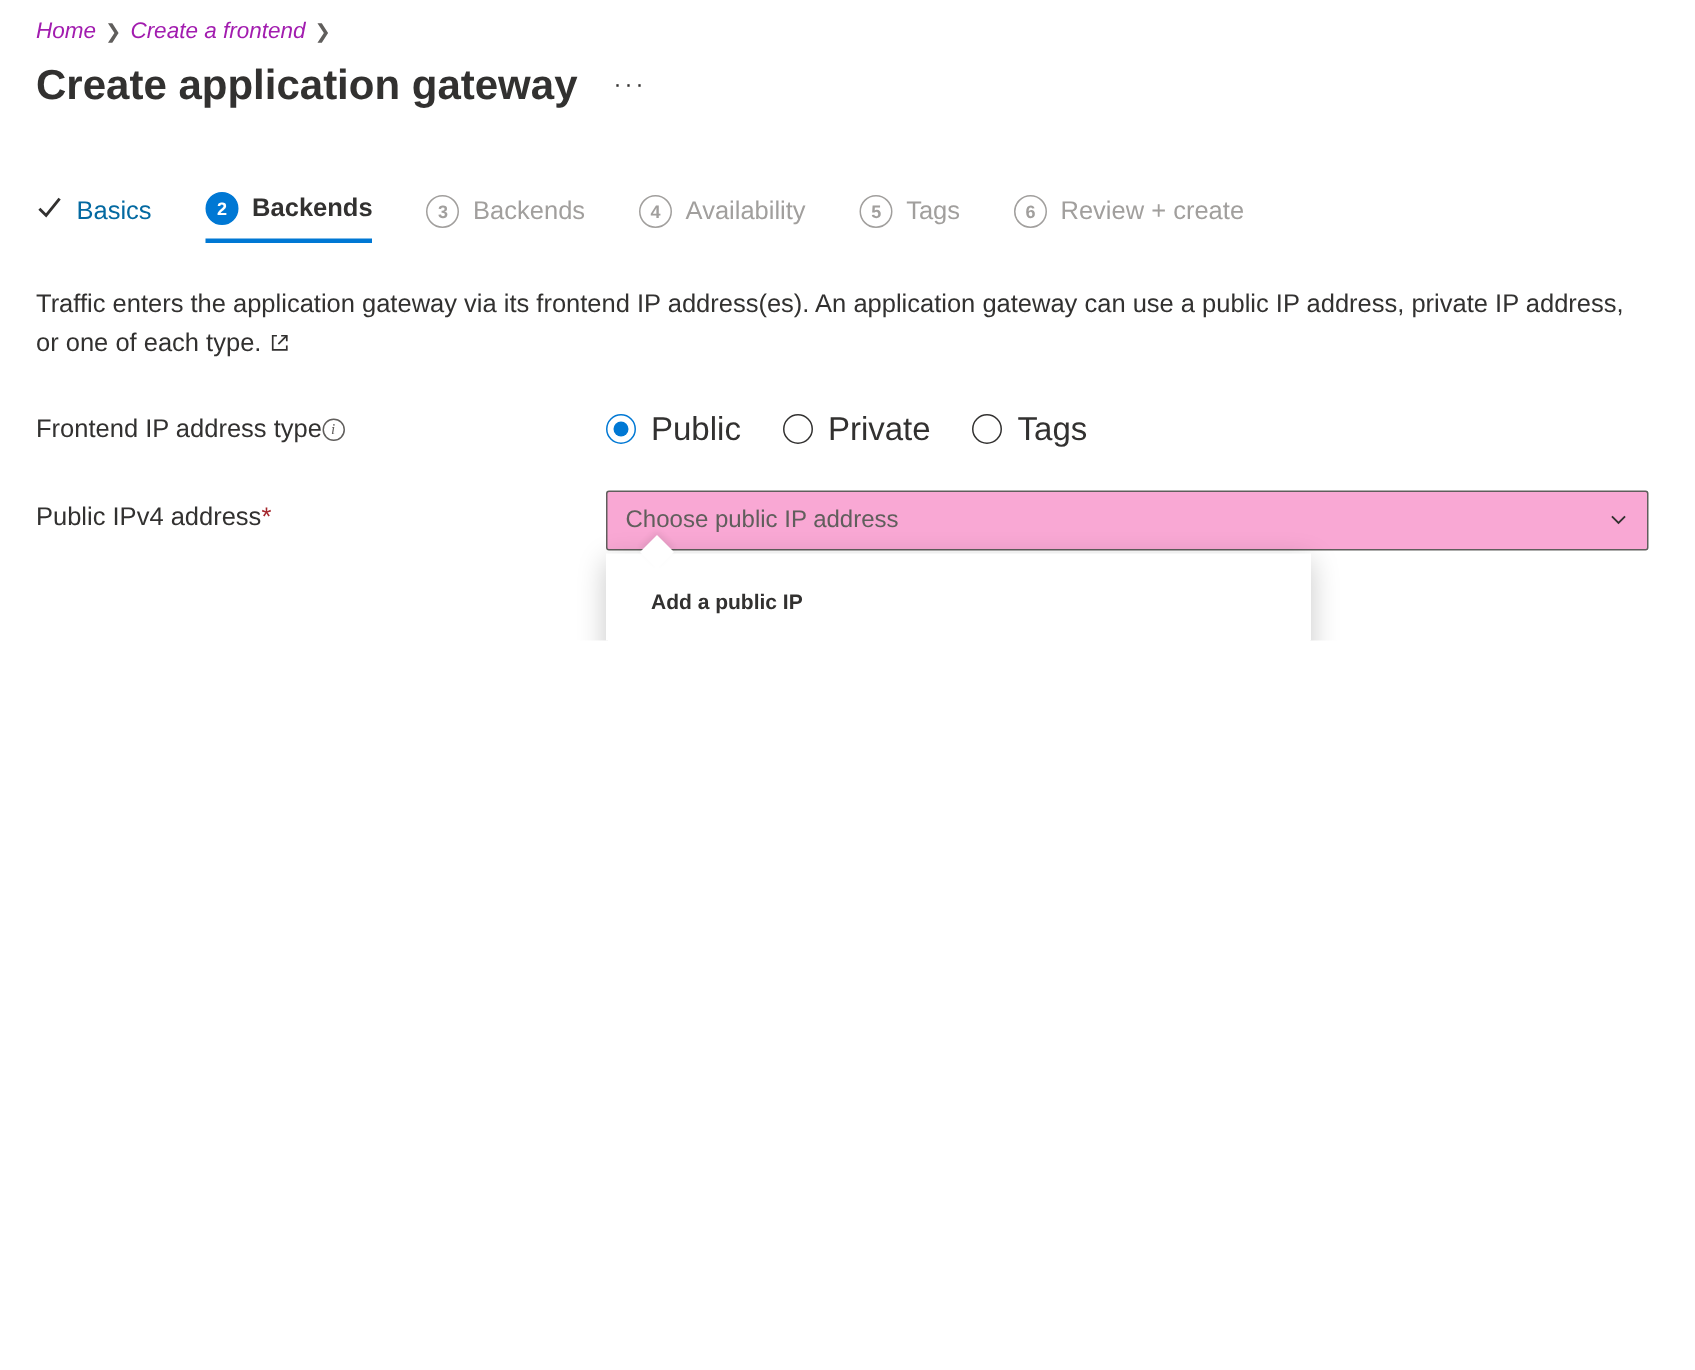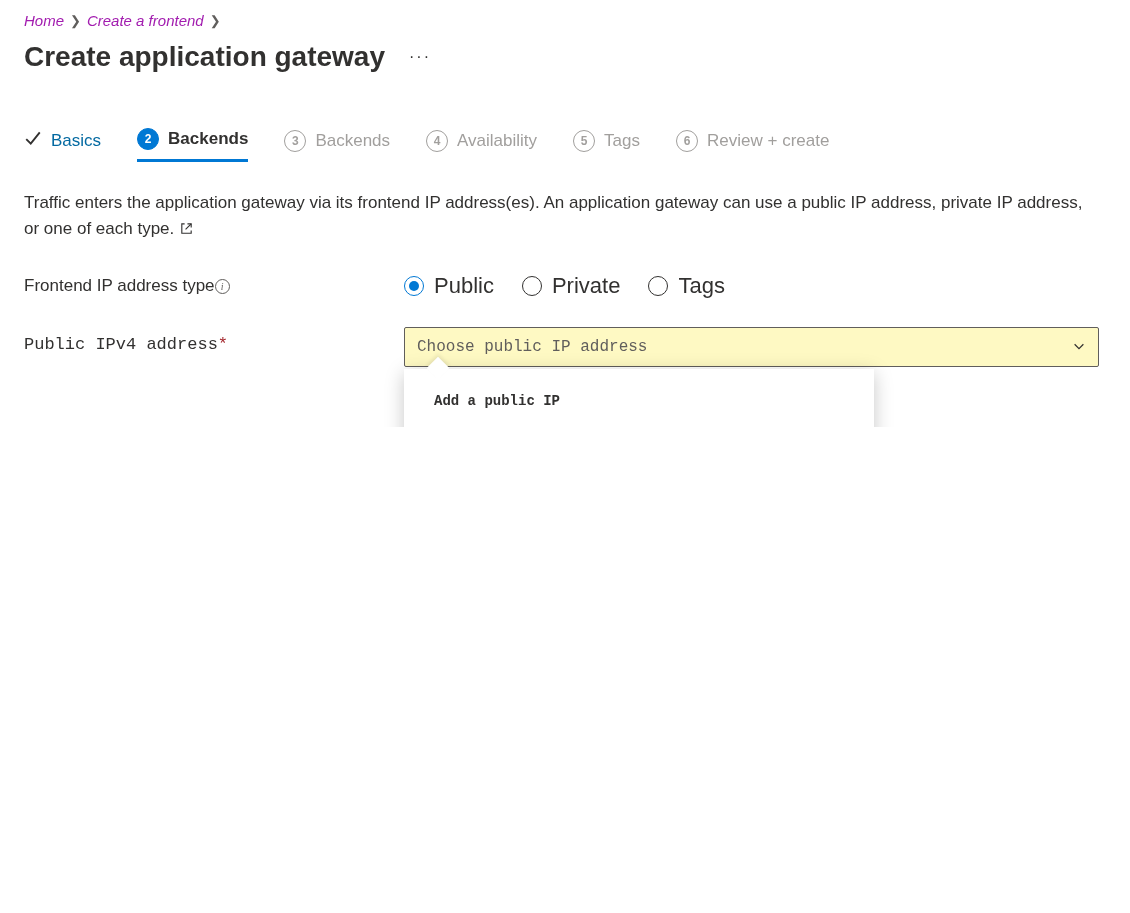--- a/index.html
+++ b/index.html
@@ -155,21 +155,21 @@
       height: 40px;
       border: 1px solid #605e5c;
       border-radius: 2px;
       padding: 0 12px;
       font-size: 16px;
       color: #605e5c;
       display:flex;
       align-items:center;
       justify-content:space-between;
       cursor:pointer;
-      background:#fef9c3;
+      background:#f9a8d4;
     }
     .link-btn {
       color:#0078d4;
       font-size:16px;
       cursor:pointer;
       margin-top:6px;
       display:inline-block;
     }
     .flyout {
       position:absolute;
@@ -295,21 +295,21 @@
       <span class="radio-circle"></span>
       <span>Private</span>
     </div>
     <div class="radio">
       <span class="radio-circle"></span>
       <span>Tags</span>
     </div>
   </div>
 </div>
 
-<div class="form-row" style="align-items:flex-start;font-family:Liberation Mono, monospace;">
+<div class="form-row" style="align-items:flex-start;">
   <div class="form-label" style="padding-top:8px;">
     <span>Public IPv4 address</span>
     <span class="required-star">*</span>
   </div>
   <div class="form-control-col">
     <div class="select-input">
       <span>Choose public IP address</span>
       <span class="chev-down">
         <svg width="14" height="14" viewBox="0 0 16 16" fill="none" stroke="#323130" stroke-width="1.4">
             <polyline points="3,6 8,11 13,6"></polyline>

